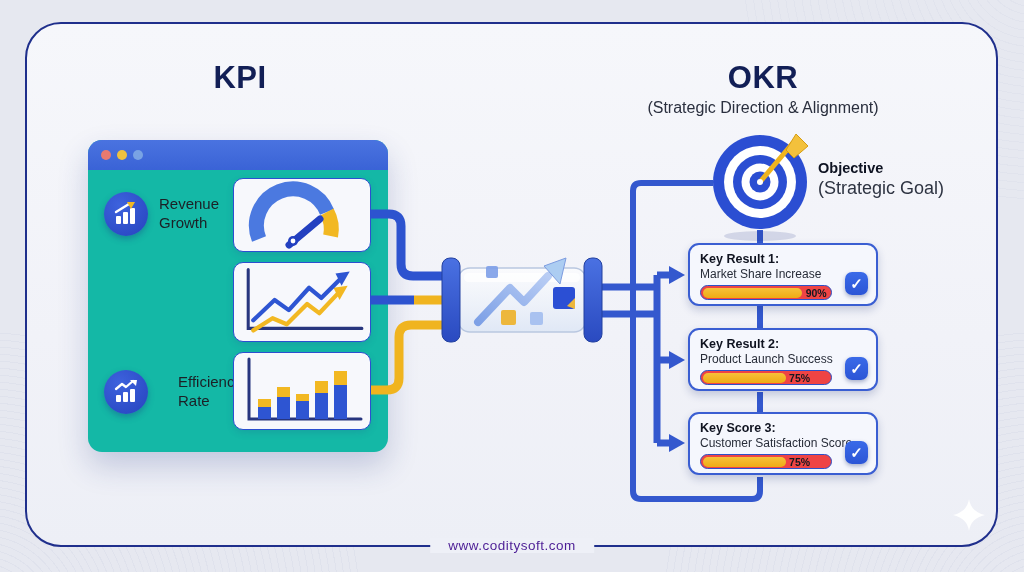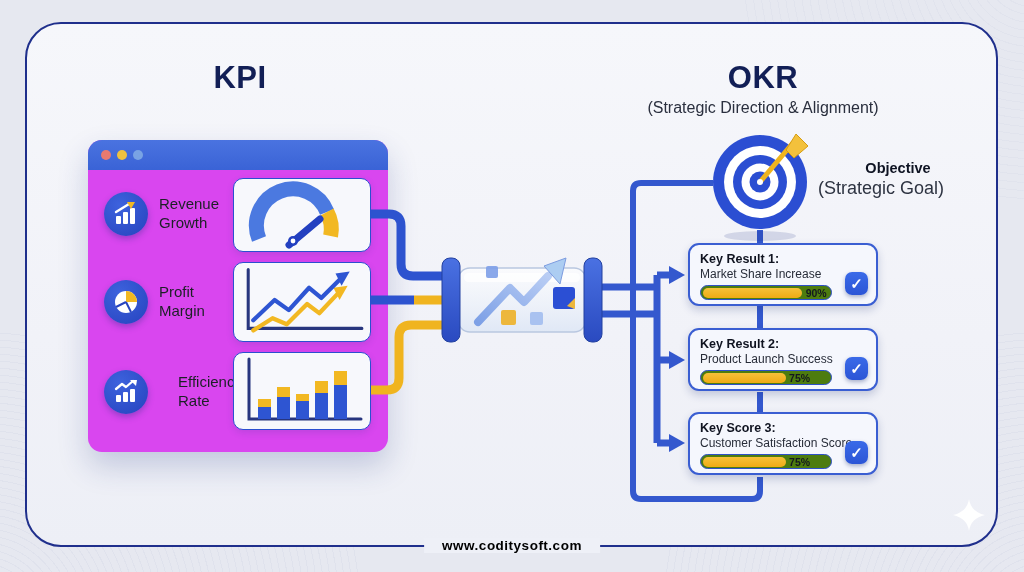--- a/index.html
+++ b/index.html
@@ -21,21 +21,21 @@
 
   
   .head { position:absolute; width:340px; text-align:center; z-index:8; }
   .head h1 { font-size:31px; font-weight:800; color:#121f56; letter-spacing:.5px; }
   .head p { font-size:16px; color:#2a2f3e; margin-top:3px; font-weight:500; }
   .head.kpi { left:70px; top:60px; }
   .head.okr { left:593px; top:60px; }
 
   
   .window { position:absolute; left:88px; top:140px; width:300px; height:312px; z-index:4;
-    background:#d946ef; border-radius:14px; box-shadow:0 14px 30px rgba(35,55,130,.22); }
+    background:#14b8a6; border-radius:14px; box-shadow:0 14px 30px rgba(35,55,130,.22); }
   .titlebar { position:absolute; left:0; top:0; width:100%; height:30px; border-radius:14px 14px 0 0;
     background:linear-gradient(180deg,#4a73e0,#3a63d6); }
   .dot { position:absolute; top:10px; width:10px; height:10px; border-radius:50%; }
   .dot.r { left:13px; background:#e97a70; } .dot.y { left:29px; background:#eec23f; } .dot.b { left:45px; background:#79a3e4; }
 
   .metric { position:absolute; left:16px; display:flex; align-items:center; gap:11px; width:126px; }
   .metric.m1 { top:52px; } .metric.m2 { top:140px; } .metric.m3 { top:230px;gap:30px; }
   .icon-circle { width:44px; height:44px; border-radius:50%; flex:0 0 44px;
     background:radial-gradient(circle at 35% 30%, #3d62dd, #2643be); box-shadow:0 3px 6px rgba(30,50,130,.35);
     display:flex; align-items:center; justify-content:center; }
@@ -51,42 +51,42 @@
   .pb { stroke:#2d53cf; stroke-width:9; fill:none; stroke-linejoin:round; }
   .py { stroke:#f0b41f; stroke-width:9; fill:none; stroke-linejoin:round; }
   .rb { stroke:#3458ce; stroke-width:7; fill:none; stroke-linejoin:round; }
   .sp { stroke:#3458ce; stroke-width:6; fill:none; stroke-linejoin:round; }
 
   .cyl { position:absolute; left:440px; top:240px; z-index:6; }
 
   .target { position:absolute; left:706px; top:128px; z-index:7; }
 
   .objective { position:absolute; left:818px; top:160px; z-index:8; width:160px; }
-  .objective .ob-title { font-size:14.5px; font-weight:700; color:#0e1322;text-align:center; }
+  .objective .ob-title { font-size:14.5px; font-weight:700; color:#0e1322; }
   .objective .ob-sub { font-size:18px; color:#2e3442; margin-top:2px; }
 
   
   .kr { position:absolute; left:688px; width:190px; height:63px; z-index:6;
     background:#f5f7fd; border:2px solid #3a5ed2; border-radius:11px;
     box-shadow:0 4px 9px rgba(30,50,120,.22); padding:7px 10px; }
   .kr.k1 { top:243px; } .kr.k2 { top:328px; } .kr.k3 { top:412px; }
   .kr .kr-title { font-size:12.5px; font-weight:700; color:#0f1320; }
   .kr .kr-name { font-size:12px; color:#272c38; margin-top:1px; white-space:nowrap; }
-  .track { position:relative; margin-top:4px; width:132px; height:15px; background:#4d7c0f;
+  .track { position:relative; margin-top:4px; width:132px; height:15px; background:#ef4444;
     border:1.8px solid #2d50c8; border-radius:8px; }
   .fill { position:absolute; left:2px; top:1.5px; bottom:1.5px; background:linear-gradient(180deg,#f6c13a,#eeab14); border-radius:6px; }
   .pct { position:absolute; top:0; height:100%; display:flex; align-items:center;
     font-size:10.5px; font-weight:700; color:#14181f; }
   .checkbox { position:absolute; right:8px; bottom:9px; width:23px; height:23px; border-radius:7px;
     background:linear-gradient(180deg,#3a6ae8,#2b55d6); box-shadow:0 2px 4px rgba(20,40,110,.35);
     color:#fff; font-size:15px; font-weight:800; display:flex; align-items:center; justify-content:center; }
 
   
   .footer { position:absolute; left:50%; top:538px; transform:translateX(-50%); z-index:9;
-    background:#eef0f7; padding:0 18px; font-size:13.5px; font-weight:700; letter-spacing:.5px; color:#000000; }
+    background:#eef0f7; padding:0 18px; font-size:13.5px; font-weight:400; letter-spacing:.5px; color:#4c1d95; }
 
   .sparkle { position:absolute; left:952px; top:498px; z-index:9; }
 </style>
 </head>
 <body>
 
 <div class="texture bl"></div>
 <div class="texture br"></div>
 <div class="texture tr"></div>
 
@@ -114,31 +114,20 @@
         <rect x="3" y="15" width="5" height="8" rx="1" fill="#fff"></rect>
         <rect x="10" y="11" width="5" height="12" rx="1" fill="#fff"></rect>
         <rect x="17" y="7" width="5" height="16" rx="1" fill="#fff"></rect>
         <path d="M3,11 L16,3" stroke="#fff" stroke-width="2.4" stroke-linecap="round"></path>
         <polygon points="14,1 22,1 18,8" fill="#f2b822"></polygon>
       </svg>
     </span>
     <span class="metric-label">Revenue Growth</span>
   </div>
 
-  <div class="metric m2">
-    <span class="icon-circle">
-      <svg width="26" height="26" viewBox="0 0 26 26">
-        <circle cx="13" cy="13" r="11" fill="#fff"></circle>
-        <path d="M13,13 L13,2 A11,11 0 0 1 24,13 Z" fill="#f2b822"></path>
-        <path d="M13,13 L3,18" stroke="#2643be" stroke-width="2"></path>
-        <path d="M13,13 L18,23" stroke="#2643be" stroke-width="2"></path>
-      </svg>
-    </span>
-    <span class="metric-label">Profit Margin</span>
-  </div>
 
   <div class="metric m3">
     <span class="icon-circle">
       <svg width="26" height="26" viewBox="0 0 26 26">
         <rect x="3" y="16" width="5" height="7" rx="1" fill="#fff"></rect>
         <rect x="10" y="13" width="5" height="10" rx="1" fill="#fff"></rect>
         <rect x="17" y="10" width="5" height="13" rx="1" fill="#fff"></rect>
         <path d="M3,10 L9,5 L13,8 L20,2" stroke="#fff" stroke-width="2.3" fill="none" stroke-linecap="round" stroke-linejoin="round"></path>
         <polygon points="17,1 24,1 23,7" fill="#fff"></polygon>
       </svg>

